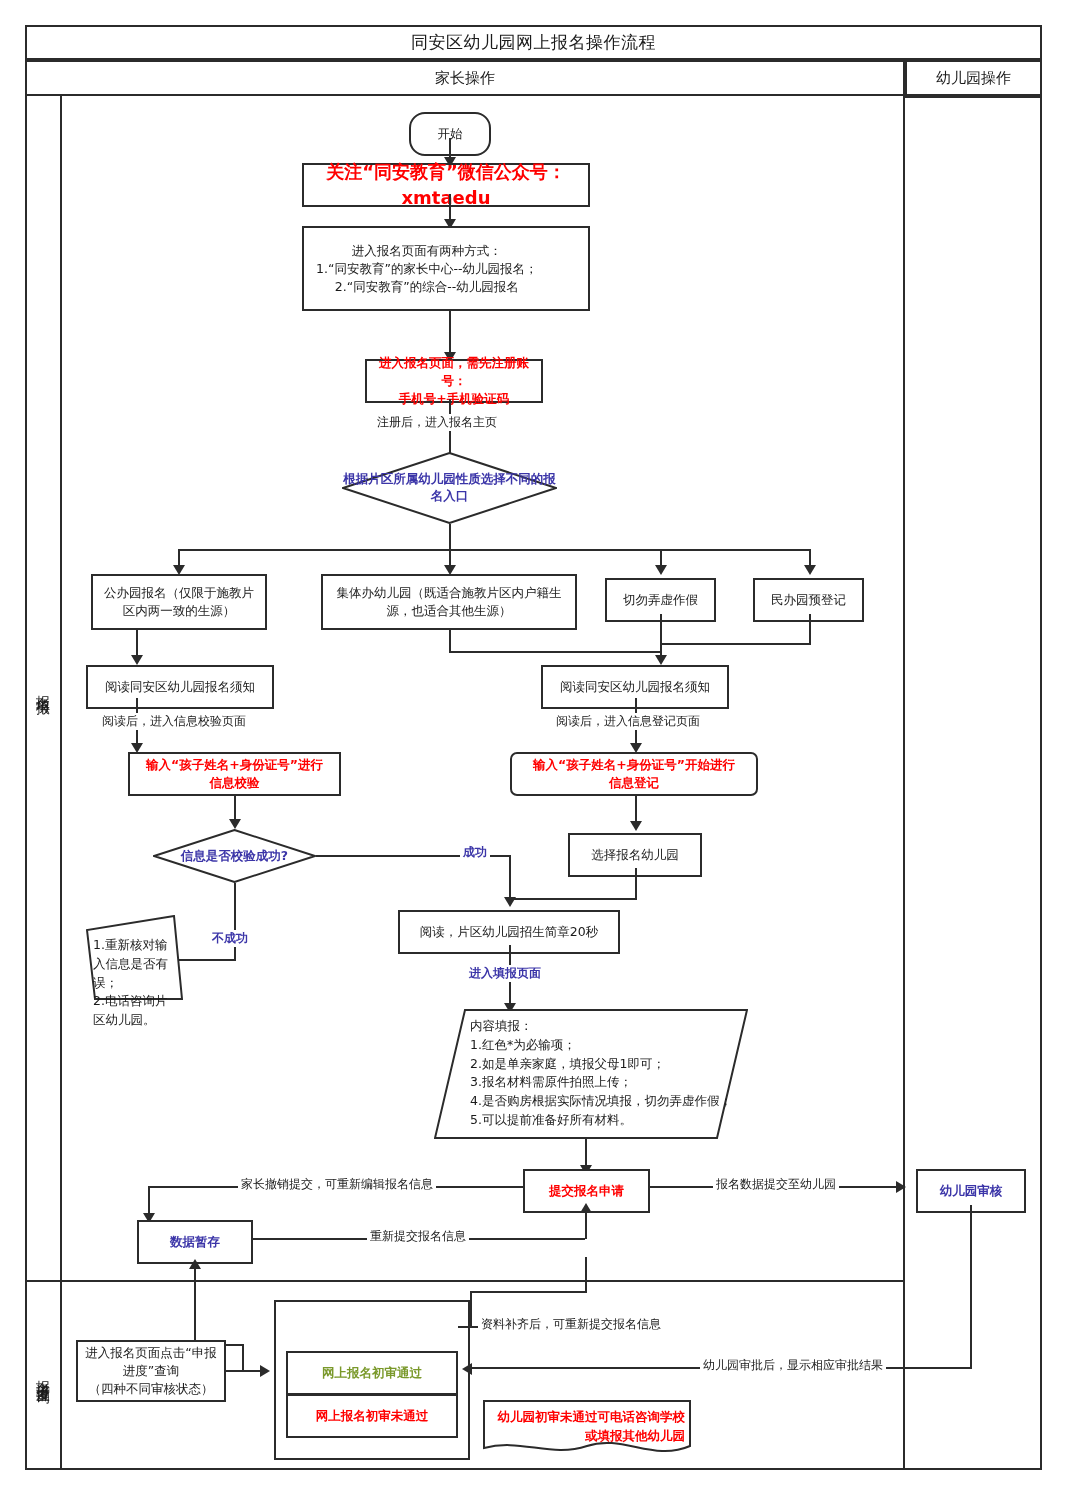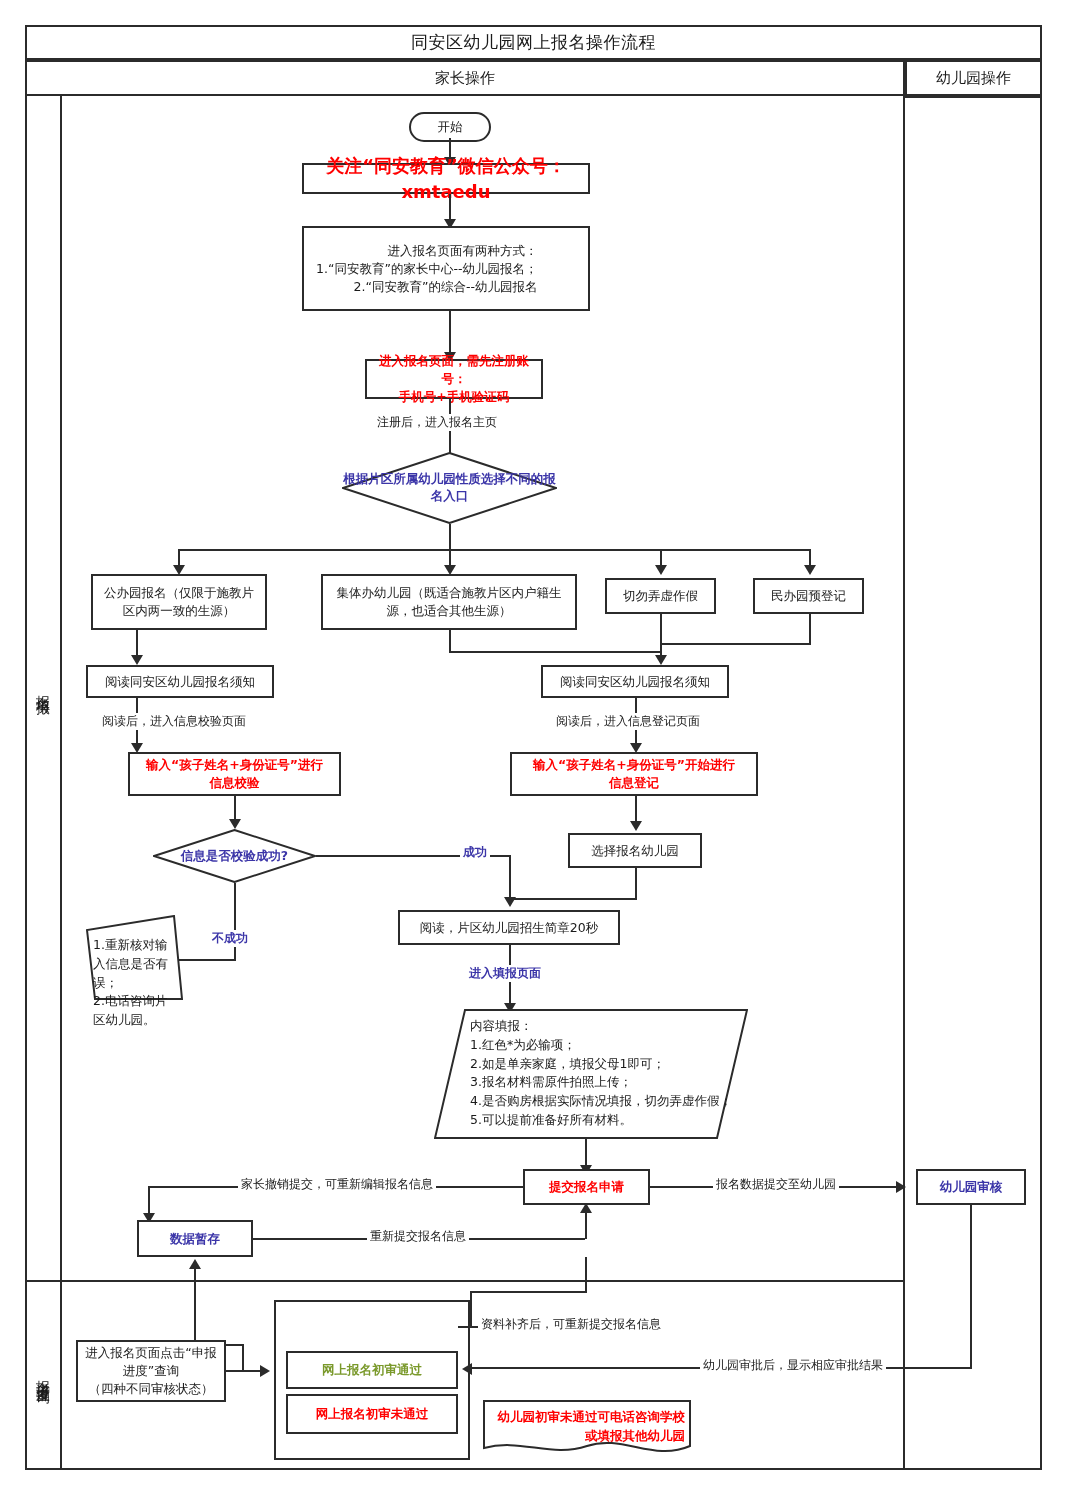--- a/index.html
+++ b/index.html
@@ -16,26 +16,26 @@
     border:2px solid #2b2b2b;box-sizing:border-box;font-size:15px;color:#1a1a1a;}
 
   
   .lane-label{position:absolute;display:flex;align-items:center;justify-content:center;
     box-sizing:border-box;font-size:14px;color:#1a1a1a;}
   .lane-label span{writing-mode:vertical-rl;text-orientation:upright;letter-spacing:2px;white-space:nowrap;}
 
   
   .node{position:absolute;box-sizing:border-box;border:2px solid #2b2b2b;background:#fff;
     display:flex;align-items:center;justify-content:center;text-align:center;
-    font-size:12.5px;line-height:1.42;color:#1a1a1a;padding:13px 5px;}
+    font-size:12.5px;line-height:1.42;color:#1a1a1a;padding:20px 5px;}
   .node.rounded{border-radius:16px;}
   .node.red{color:#ff0000;font-weight:bold;}
   .node.blue{color:#3b35a8;font-weight:bold;}
   .node.olive{color:#7a992b;font-weight:bold;}
-  .node.left{text-align:right;justify-content:flex-start;}
+  .node.left{text-align:center;justify-content:flex-start;}
   .node.ml{align-items:flex-start;}
 
   
   .diamond{position:absolute;}
   .diamond .dshape{position:absolute;left:0;top:0;width:100%;height:100%;}
   .diamond .dtext{position:absolute;left:0;top:0;width:100%;height:100%;
     display:flex;align-items:center;justify-content:center;text-align:center;
     font-size:12.5px;line-height:1.35;font-weight:bold;color:#3b35a8;}
 
   
@@ -168,21 +168,21 @@
 
   <div class="ln lnv" style="left:449px;top:630px;height:22px;"></div>
   <div class="ln lnh" style="left:449px;top:651px;width:212px;"></div>
 
   <div class="node" style="left:541px;top:665px;width:188px;height:33px;">阅读同安区幼儿园报名须知</div>
 
   <div class="ln lnv" style="left:635px;top:698px;height:48px;"></div>
   <div class="elabel" style="left:553px;top:713px;">阅读后，进入信息登记页面</div>
   <div class="arw down" style="left:630px;top:743px;"></div>
 
-  <div class="node red" style="left:510px;top:752px;width:248px;height:44px;white-space:pre-line;">输入“孩子姓名+身份证号”开始进行
+  <div class="node red" style="left:510px;top:752px;width:248px;height:44px;white-space:pre-line;border-radius:7px;">输入“孩子姓名+身份证号”开始进行
 信息登记</div>
   <div class="ln lnv" style="left:635px;top:796px;height:28px;"></div>
   <div class="arw down" style="left:630px;top:821px;"></div>
 
   <div class="node" style="left:568px;top:833px;width:134px;height:35px;">选择报名幼儿园</div>
   <div class="ln lnv" style="left:635px;top:868px;height:32px;"></div>
   <div class="ln lnh" style="left:509px;top:898px;width:128px;"></div>
 
   <div class="node" style="left:398px;top:910px;width:222px;height:35px;">阅读，片区幼儿园招生简章20秒</div>
   <div class="ln lnv" style="left:509px;top:945px;height:62px;"></div>

